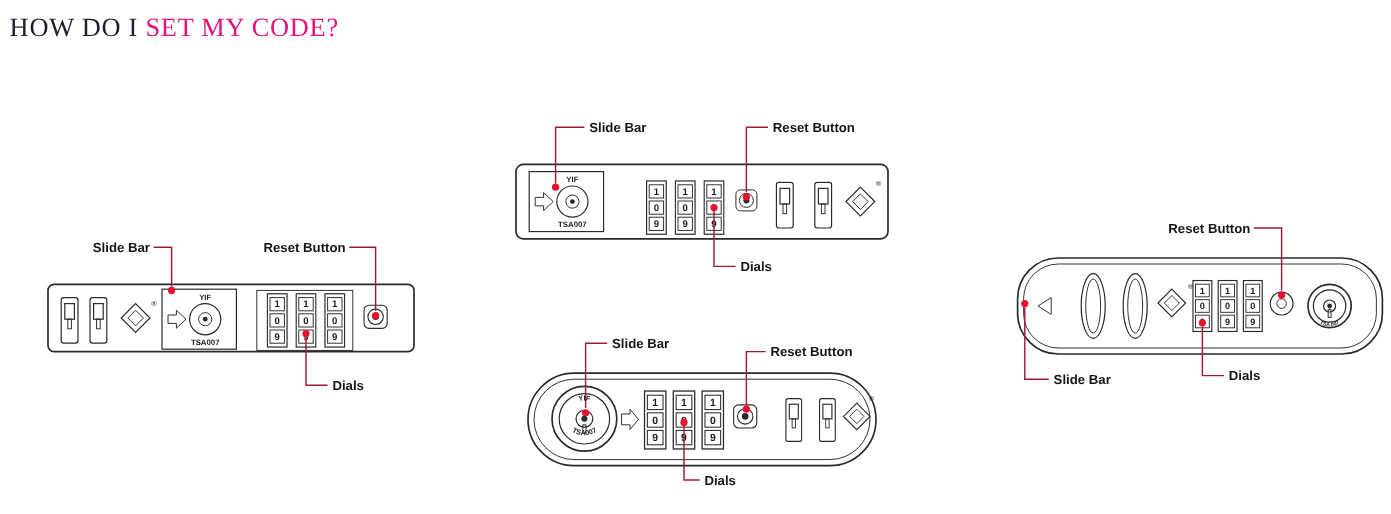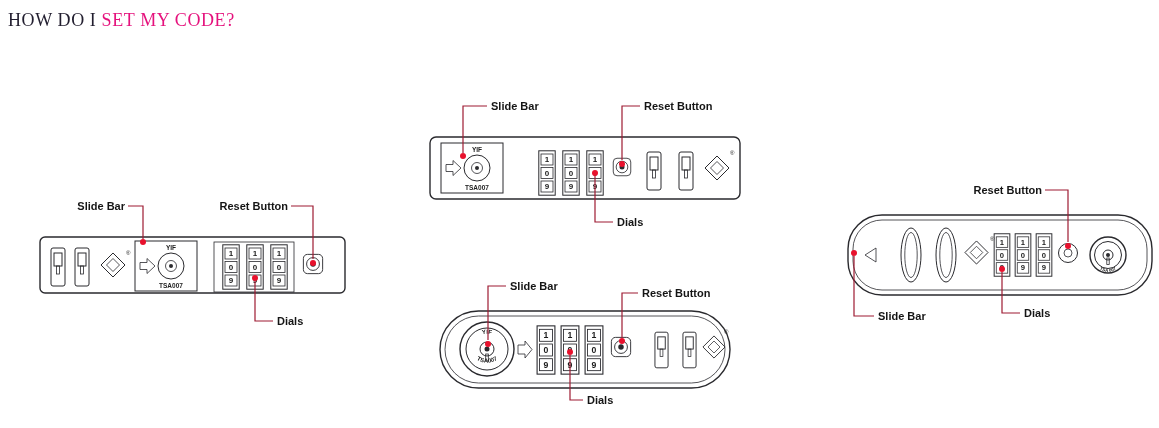--- a/index.html
+++ b/index.html
@@ -6,21 +6,21 @@
     --accent:#e5127d;
     --callout:#9e1b32;
     --dot:#e8112d;
     --ink:#2a2a2e;
     --title:#221e2f;
   }
   html,body{margin:0;padding:0;background:#fff;}
   .canvas{position:relative;width:1159px;height:428px;background:#fff;overflow:hidden;
           font-family:"Liberation Sans",sans-serif;}
   .page-title{position:absolute;left:8px;top:10px;font-family:"Liberation Serif",serif;
-              font-size:18px;letter-spacing:.6px;color:var(--title);font-weight:500;}
+              font-size:22px;letter-spacing:.6px;color:var(--title);font-weight:500;}
   .page-title .hl{color:var(--accent);}
   .diagram{position:absolute;}
   .lock-stroke{fill:none;stroke:var(--ink);stroke-width:1.4;}
   .thin{stroke-width:1;}
   .hair{stroke-width:.8;}
   .fill-ink{fill:var(--ink);stroke:none;}
   .callout-line{fill:none;stroke:var(--callout);stroke-width:1.2;}
   .callout-dot{fill:var(--dot);stroke:none;}
   .callout-text{font-family:"Liberation Sans",sans-serif;font-size:11px;font-weight:600;fill:#151515;}
   .brandtxt{font-family:"Liberation Sans",sans-serif;font-size:6.5px;font-weight:700;fill:#222;text-anchor:middle;}

